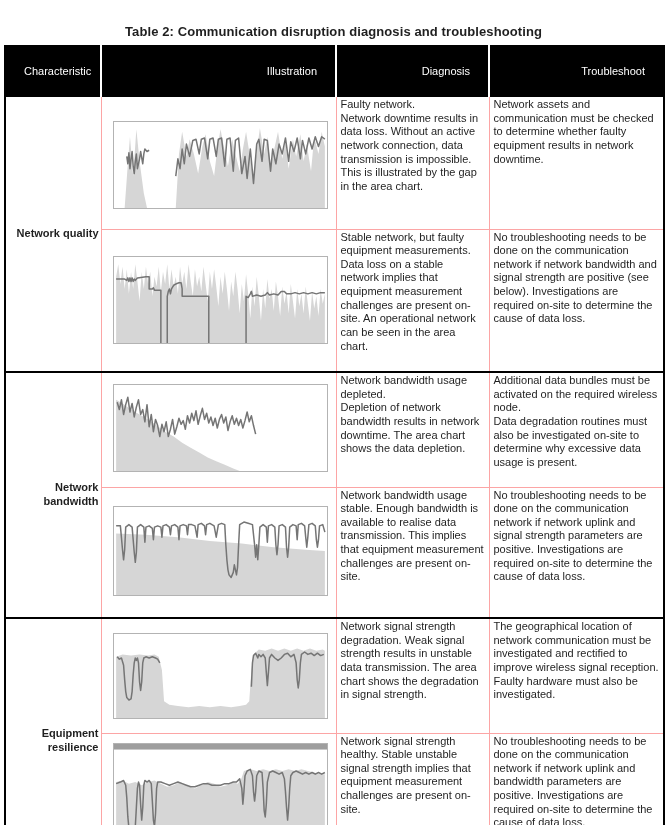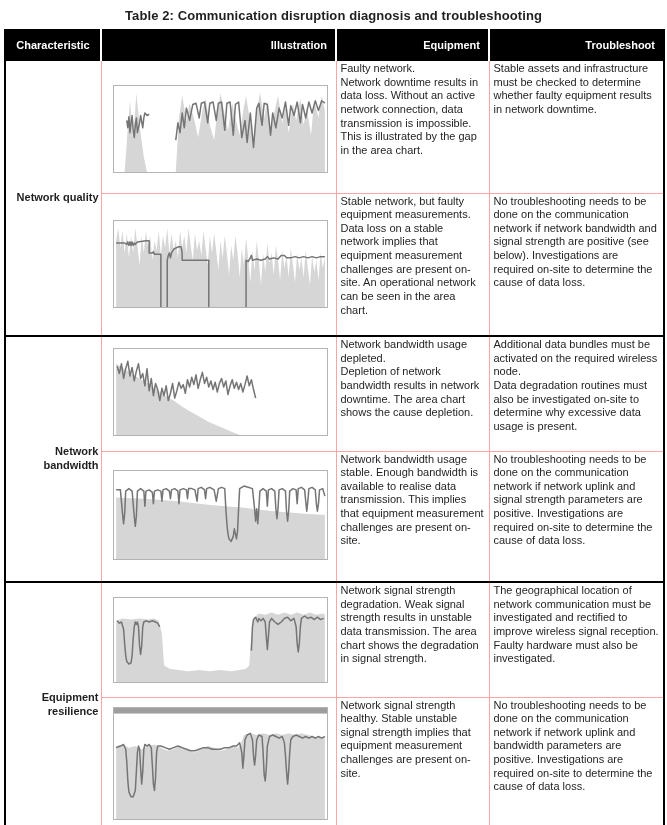--- a/index.html
+++ b/index.html
@@ -1,22 +1,22 @@
 <!DOCTYPE html>
 <html><head>
 <meta charset="utf-8">
 <style>
   * { margin:0; padding:0; box-sizing:border-box; }
   html,body { background:#ffffff; }
   body { font-family:"Liberation Sans", sans-serif; color:#1f1f1f; }
   .page { width:667px; height:825px; overflow:hidden; background:#fff; }
-  .title { font-size:13px; font-weight:bold; text-align:center; padding:8px 0 6px 0; letter-spacing:0.1px; }
+  .title { font-size:13px; font-weight:bold; text-align:center; padding:24px 0 6px 0; letter-spacing:0.1px; }
   table { border-collapse:collapse; table-layout:fixed; margin-left:4px; width:659px; border:2px solid #000; }
   col.c-char{width:96px;} col.c-ill{width:235px;} col.c-diag{width:153px;} col.c-trb{width:175px;}
-  th { background:#000; color:#fff; font-size:11px; font-weight:bold; height:24px; text-align:center; vertical-align:middle; padding:8px; }
+  th { background:#000; color:#fff; font-size:11px; font-weight:normal; height:24px; text-align:center; vertical-align:middle; padding:18px; }
   th + th { border-left:2px solid #fff;text-align:right; }
   td { border:1px solid #fca5a5; vertical-align:top; font-size:11px; line-height:1.24; }
   td.char { text-align:right; vertical-align:middle; font-weight:bold; padding:2px; }
   td.txt { padding:1px 4px 2px 4px; white-space:pre-line;margin-top:28px; }
   td.ill { padding:0; }
   tr.r0 td{height:133px;} tr.r1 td{height:143px;} tr.r2 td{height:115px;}
   tr.r3 td{height:131px;} tr.r4 td{height:115px;} tr.r5 td{height:130px;}
   tbody tr.group-start td { border-top:2px solid #000; }
   .chart-frame { border:1px solid #b3b3b3; margin-left:11px; margin-right:8px; background:#fff; }
   .m0 { margin-top:24px; height:88px; }
@@ -37,40 +37,40 @@
     <colgroup>
         <col class="c-char">
         <col class="c-ill">
         <col class="c-diag">
         <col class="c-trb">
       </colgroup>
     <thead>
       <tr>
         <th>Characteristic</th>
         <th>Illustration</th>
-        <th>Equipment</th>
+        <th>Diagnosis</th>
         <th>Troubleshoot</th>
       </tr>
     </thead>
     <tbody>
       <tr class="r0 group-start">
         <td class="char" rowspan="2">Network quality</td>
         <td class="ill">
           <div class="chart-frame m0" style="border-color: rgb(179, 179, 179);">
               <svg viewBox="0 0 200 70" preserveAspectRatio="none" class="chart-svg">
                 <polygon points="10,70 13,34 15,12 18,44 21,6 24,32 28,58 31,70" fill="#d6d6d6"></polygon>
                 <polygon points="58,70 61,26 64,8 68,28 71,14 75,26 79,42 83,20 86,10 90,32 94,44 97,22 100,6 104,24 107,36 111,14 114,26 118,40 121,22 124,8 128,30 131,46 134,24 137,5 141,26 144,12 147,36 151,20 154,8 158,30 161,16 164,38 168,14 171,28 175,10 178,32 181,18 185,40 188,12 192,26 195,8 198,20 198,70" fill="#d6d6d6"></polygon>
                 <polyline points="12,28 13,34 14,25 15,38 16,30 17,24 18,36 19,42 20,32 21,26 22,38 24,30 25,24 27,34 28,26 29,22 31,24 33,23" fill="none" stroke="#757575" stroke-width="1.5" stroke-linejoin="round" vector-effect="non-scaling-stroke"></polyline>
                 <polyline points="58,44 60,30 62,38 64,22 66,34 68,18 71,28 74,15 77,14 80,26 82,14 85,13 88,30 90,14 93,13 96,28 98,14 101,13 104,36 106,14 109,13 112,40 114,15 117,13 120,42 123,28 125,46 128,22 131,50 134,18 136,14 139,32 141,14 144,15 147,40 149,22 152,34 155,18 158,26 161,13 164,32 166,16 169,24 172,13 175,30 177,15 180,26 183,13 186,22 189,12 192,20 195,12 198,14" fill="none" stroke="#757575" stroke-width="1.5" stroke-linejoin="round" vector-effect="non-scaling-stroke"></polyline>
               </svg>
             </div>
         </td>
         <td class="txt">Faulty network.
 Network downtime results in data loss. Without an active network connection, data transmission is impossible. This is illustrated by the gap in the area chart.</td>
-        <td class="txt">Stable assets and infrastructure must be checked to determine whether faulty equipment results in network downtime.</td>
+        <td class="txt">Network assets and communication must be checked to determine whether faulty equipment results in network downtime.</td>
       </tr>
       <tr class="r1">
         <td class="ill">
           <div class="chart-frame m1" style="border-color: rgb(179, 179, 179);">
               <svg viewBox="0 0 200 70" preserveAspectRatio="none" class="chart-svg">
                 <polygon points="2,70 2,16 4,6 6,22 8,8 10,26 12,10 14,30 16,12 18,26 20,6 22,20 24,36 26,12 28,26 30,8 32,22 34,12 36,32 38,16 40,24 42,8 44,28 46,12 48,22 50,6 52,26 54,10 56,24 58,16 60,30 62,8 64,22 66,12 68,26 70,6 72,20 74,32 76,10 78,24 80,16 82,28 84,8 86,22 88,36 90,12 92,26 94,10 96,24 98,40 100,16 102,30 104,12 106,26 108,44 110,20 112,32 114,12 116,26 118,46 120,22 122,36 124,14 126,30 128,50 130,24 132,40 134,16 136,32 138,52 140,26 142,42 144,18 146,34 148,26 150,44 152,20 154,32 156,48 158,24 160,38 162,28 164,46 166,22 168,36 170,50 172,26 174,40 176,30 178,46 180,24 182,38 184,52 186,28 188,42 190,32 192,48 194,26 196,38 198,30 198,70" fill="#d6d6d6"></polygon>
                 <polyline points="2,18 10,18 12,19 13,17 14,20 15,17 16,20 17,17 18,20 19,18 20,19 22,17 30,16 33,16 33,26 36,26 37,25 38,27 44,27 44,70" fill="none" stroke="#757575" stroke-width="1.5" stroke-linejoin="round" vector-effect="non-scaling-stroke"></polyline>
                 <polyline points="50,70 50,32 51,28 52,26 53,30 54,26 56,23 58,22 61,21 63,21 64,26 64,32 67,32 89,32 89,70" fill="none" stroke="#757575" stroke-width="1.5" stroke-linejoin="round" vector-effect="non-scaling-stroke"></polyline>
                 <polyline points="124,70 124,32 126,33 128,30 129,28 130,32 134,31 138,32 142,31 144,29 146,31 150,30 154,31 157,28 160,28 162,30 166,30 170,29 174,30 178,29 182,30 186,29 190,30 194,29 198,29" fill="none" stroke="#757575" stroke-width="1.5" stroke-linejoin="round" vector-effect="non-scaling-stroke"></polyline>
               </svg>
@@ -85,21 +85,21 @@
         <td class="char" rowspan="2">Network bandwidth</td>
         <td class="ill">
           <div class="chart-frame m2" style="border-color: rgb(179, 179, 179);">
               <svg viewBox="0 0 200 70" preserveAspectRatio="none" class="chart-svg">
                 <polygon points="2,70 2,12 8,15 16,20 24,24 32,28 40,33 48,38 56,42 64,47 72,51 80,55 88,59 96,62 104,65 112,68 118,70" fill="#d6d6d6"></polygon>
                 <polyline points="3,14 5,20 7,12 9,24 11,16 13,10 15,22 17,15 19,26 21,18 23,12 25,24 27,20 29,30 31,16 33,34 35,24 37,38 39,28 41,33 43,42 45,32 47,38 49,30 51,42 53,36 55,28 57,40 59,34 61,27 63,32 65,29 67,36 69,25 71,31 73,23 75,29 77,21 79,32 81,25 83,19 85,28 87,23 89,31 91,26 93,33 95,27 97,35 99,28 101,24 103,31 105,26 107,37 109,30 111,25 113,32 115,27 117,33 119,28 121,35 123,29 125,22 127,30 129,25 131,33 133,40" fill="none" stroke="#757575" stroke-width="1.5" stroke-linejoin="round" vector-effect="non-scaling-stroke"></polyline>
               </svg>
             </div>
         </td>
         <td class="txt">Network bandwidth usage depleted.
-Depletion of network bandwidth results in network downtime. The area chart shows the cause depletion.</td>
+Depletion of network bandwidth results in network downtime. The area chart shows the data depletion.</td>
         <td class="txt">Additional data bundles must be activated on the required wireless node.
 Data degradation routines must also be investigated on-site to determine why excessive data usage is present.</td>
       </tr>
       <tr class="r3">
         <td class="ill">
           <div class="chart-frame m3" style="border-color: rgb(179, 179, 179);">
               <svg viewBox="0 0 200 70" preserveAspectRatio="none" class="chart-svg">
                 <polygon points="2,70 2,21 30,22 60,24 90,27 120,29 150,32 180,34 198,35 198,70" fill="#d6d6d6"></polygon>
                 <polyline points="2,15 6,15 8,34 9,42 10,34 11,16 14,14 17,16 19,36 20,44 21,36 22,16 25,14 28,16 29,28 30,16 33,15 36,17 37,26 38,16 41,15 44,16 45,24 46,15 49,14 52,16 53,22 54,15 57,14 60,16 61,26 62,15 65,14 68,15 69,22 70,14 73,14 76,15 78,24 79,14 82,13 85,15 86,22 87,14 90,13 94,15 96,24 98,14 101,13 104,14 105,30 106,42 107,50 108,54 110,56 112,52 113,46 114,50 115,54 116,48 117,30 118,14 122,12 126,13 130,14 132,30 133,40 134,30 135,42 136,30 137,16 140,14 143,16 144,28 145,15 148,14 151,16 152,30 153,38 154,30 155,15 158,14 161,16 162,32 163,40 164,32 165,16 168,14 171,15 172,26 173,14 176,13 179,15 180,24 181,32 182,24 183,14 186,13 189,15 190,26 191,32 192,26 193,15 196,14 198,20" fill="none" stroke="#757575" stroke-width="1.5" stroke-linejoin="round" vector-effect="non-scaling-stroke"></polyline>
               </svg>

